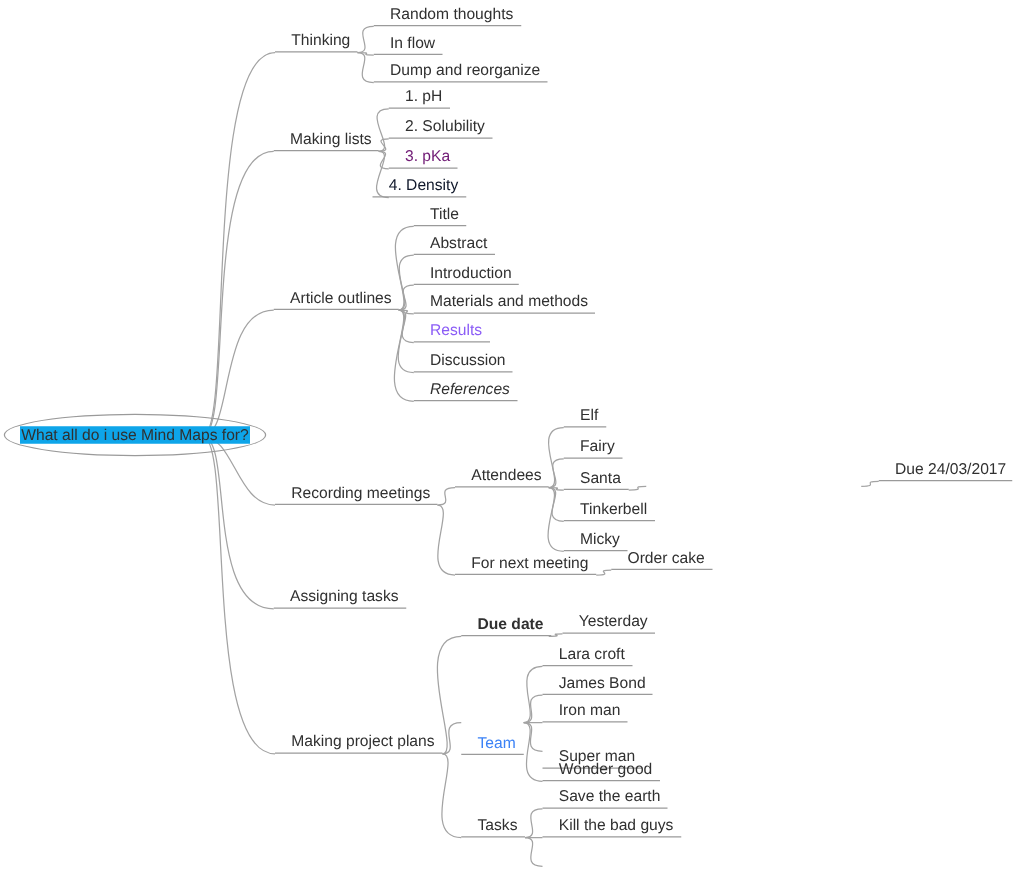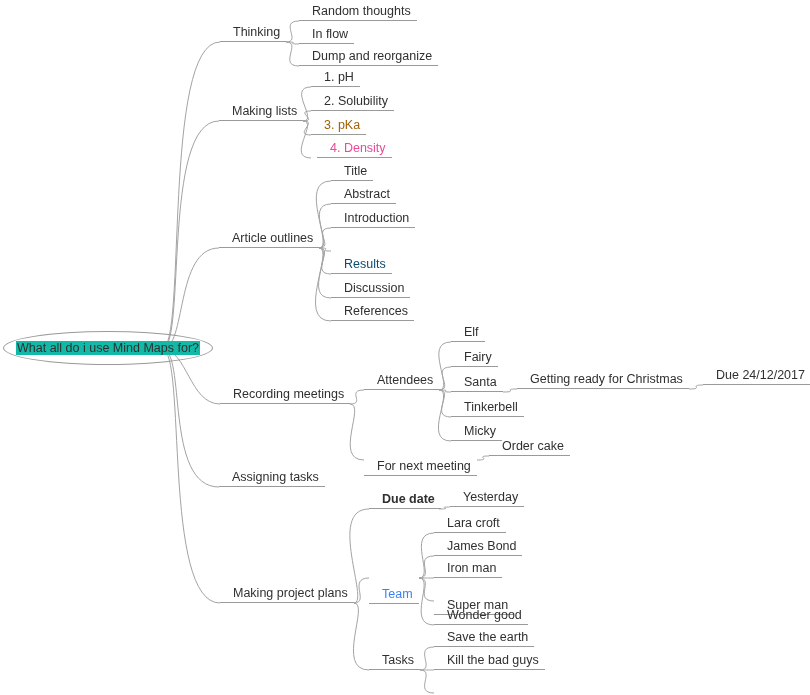--- a/index.html
+++ b/index.html
@@ -34,21 +34,21 @@
     position: absolute;
     box-sizing: border-box;
     border-radius: 50%;
     display: flex;
     align-items: center;
     justify-content: center;
     font-size: 12.5px;
     white-space: nowrap;
   }
   .root-label {
-    background: #14b8a6;
+    background: #0ea5e9;
     padding: 0 1px;
   }
 </style>
 </head>
 <body>
 
 <div class="canvas">
   <svg id="edges" width="810" height="695">
       <path d="M 162,349 C 187,349 162,42 220,42" stroke="#a3a3a3"></path>
       <path d="M 286,42 C 302,42 278.7,21 299,21" stroke="#a3a3a3"></path>
@@ -96,39 +96,39 @@
   <div class="root" id="root-node" style="left: 3px; top: 331px; width: 210px; height: 34px; border: 1px solid rgb(154, 154, 154); color: rgb(48, 48, 48);">
     <span class="root-label">What all do i use Mind Maps for?</span>
   </div>
 <div class="node" style="left: 220px; top: 26px; color: rgb(48, 48, 48); border-bottom: 1px solid rgb(154, 154, 154);">Thinking</div>
     <div class="node" style="left: 299px; top: 5px; color: rgb(48, 48, 48); border-bottom: 1px solid rgb(154, 154, 154);">Random thoughts</div>
     <div class="node" style="left: 299px; top: 28px; color: rgb(48, 48, 48); border-bottom: 1px solid rgb(154, 154, 154);">In flow</div>
     <div class="node" style="left: 299px; top: 50px; color: rgb(48, 48, 48); border-bottom: 1px solid rgb(154, 154, 154);">Dump and reorganize</div>
     <div class="node" style="left: 219px; top: 105px; color: rgb(48, 48, 48); border-bottom: 1px solid rgb(154, 154, 154);">Making lists</div>
     <div class="node" style="left: 311px; top: 71px; color: rgb(48, 48, 48); border-bottom: 1px solid rgb(154, 154, 154);">1. pH</div>
     <div class="node" style="left: 311px; top: 95px; color: rgb(48, 48, 48); border-bottom: 1px solid rgb(154, 154, 154);">2. Solubility</div>
-    <div class="node" style="left: 311px; top: 119px; color: #a16207; border-bottom: 1px solid rgb(154, 154, 154);">3. pKa</div>
-    <div class="node" style="left: 317px; top: 142px; color: #ec4899; border-bottom: 1px solid rgb(154, 154, 154); text-align: center;">4. Density</div>
+    <div class="node" style="left: 311px; top: 119px; color: #701a75; border-bottom: 1px solid rgb(154, 154, 154);">3. pKa</div>
+    <div class="node" style="left: 298px; top: 142px; color: #0f172a; border-bottom: 1px solid rgb(154, 154, 154); text-align: center;">4. Density</div>
     <div class="node" style="left: 219px; top: 232px; color: rgb(48, 48, 48); border-bottom: 1px solid rgb(154, 154, 154);">Article outlines</div>
     <div class="node" style="left: 331px; top: 165px; color: rgb(48, 48, 48); border-bottom: 1px solid rgb(154, 154, 154);">Title</div>
     <div class="node" style="left: 331px; top: 188px; color: rgb(48, 48, 48); border-bottom: 1px solid rgb(154, 154, 154);">Abstract</div>
     <div class="node" style="left: 331px; top: 212px; color: rgb(48, 48, 48); border-bottom: 1px solid rgb(154, 154, 154);">Introduction</div>
-    <div class="node" style="left: 331px; top: 258px; color: #0c4a6e; border-bottom: 1px solid rgb(154, 154, 154);">Results</div>
+    <div class="node" style="left: 331px; top: 235px; color: rgb(48, 48, 48); border-bottom: 1px solid rgb(154, 154, 154);">Materials and methods</div>
+    <div class="node" style="left: 331px; top: 258px; color: #8b5cf6; border-bottom: 1px solid rgb(154, 154, 154);">Results</div>
     <div class="node" style="left: 331px; top: 282px; color: rgb(48, 48, 48); border-bottom: 1px solid rgb(154, 154, 154);">Discussion</div>
-    <div class="node" style="left: 331px; top: 305px; color: rgb(48, 48, 48); border-bottom: 1px solid rgb(154, 154, 154);">References</div>
+    <div class="node" style="left: 331px; top: 305px; color: rgb(48, 48, 48); border-bottom: 1px solid rgb(154, 154, 154); font-style: italic;">References</div>
     <div class="node" style="left: 220px; top: 388px; color: rgb(48, 48, 48); border-bottom: 1px solid rgb(154, 154, 154);">Recording meetings</div>
     <div class="node" style="left: 364px; top: 374px; color: rgb(48, 48, 48); border-bottom: 1px solid rgb(154, 154, 154);">Attendees</div>
     <div class="node" style="left: 451px; top: 326px; color: rgb(48, 48, 48); border-bottom: 1px solid rgb(154, 154, 154);">Elf</div>
     <div class="node" style="left: 451px; top: 351px; color: rgb(48, 48, 48); border-bottom: 1px solid rgb(154, 154, 154);">Fairy</div>
     <div class="node" style="left: 451px; top: 376px; color: rgb(48, 48, 48); border-bottom: 1px solid rgb(154, 154, 154);">Santa</div>
-    <div class="node" style="left: 517px; top: 373px; color: rgb(48, 48, 48); border-bottom: 1px solid rgb(154, 154, 154);">Getting ready for Christmas</div>
-    <div class="node" style="left: 703px; top: 369px; color: rgb(48, 48, 48); border-bottom: 1px solid rgb(154, 154, 154);">Due 24/12/2017</div>
+    <div class="node" style="left: 703px; top: 369px; color: rgb(48, 48, 48); border-bottom: 1px solid rgb(154, 154, 154);">Due 24/03/2017</div>
     <div class="node" style="left: 451px; top: 401px; color: rgb(48, 48, 48); border-bottom: 1px solid rgb(154, 154, 154);">Tinkerbell</div>
     <div class="node" style="left: 451px; top: 425px; color: rgb(48, 48, 48); border-bottom: 1px solid rgb(154, 154, 154); text-align: right;">Micky</div>
-    <div class="node" style="left: 364px; top: 444px; color: rgb(48, 48, 48); border-bottom: 1px solid rgb(154, 154, 154); margin-top: 16px;">For next meeting</div>
+    <div class="node" style="left: 364px; top: 444px; color: rgb(48, 48, 48); border-bottom: 1px solid rgb(154, 154, 154);">For next meeting</div>
     <div class="node" style="left: 489px; top: 440px; color: rgb(48, 48, 48); border-bottom: 1px solid rgb(154, 154, 154);">Order cake</div>
     <div class="node" style="left: 219px; top: 471px; color: rgb(48, 48, 48); border-bottom: 1px solid rgb(154, 154, 154);">Assigning tasks</div>
     <div class="node" style="left: 220px; top: 587px; color: rgb(48, 48, 48); border-bottom: 1px solid rgb(154, 154, 154);">Making project plans</div>
     <div class="node" style="left: 369px; top: 493px; color: rgb(48, 48, 48); border-bottom: 1px solid rgb(154, 154, 154); font-weight: bold;">Due date</div>
     <div class="node" style="left: 450px; top: 491px; color: rgb(48, 48, 48); border-bottom: 1px solid rgb(154, 154, 154);">Yesterday</div>
     <div class="node" style="left: 369px; top: 562px; color: #3b82f6; border-bottom: 1px solid rgb(154, 154, 154); margin-top: 26px;">Team</div>
     <div class="node" style="left: 434px; top: 517px; color: rgb(48, 48, 48); border-bottom: 1px solid rgb(154, 154, 154);">Lara croft</div>
     <div class="node" style="left: 434px; top: 540px; color: rgb(48, 48, 48); border-bottom: 1px solid rgb(154, 154, 154);">James Bond</div>
     <div class="node" style="left: 434px; top: 562px; color: rgb(48, 48, 48); border-bottom: 1px solid rgb(154, 154, 154);">Iron man</div>
     <div class="node" style="left: 434px; top: 599px; color: rgb(48, 48, 48); border-bottom: 1px solid rgb(154, 154, 154);">Super man</div>

